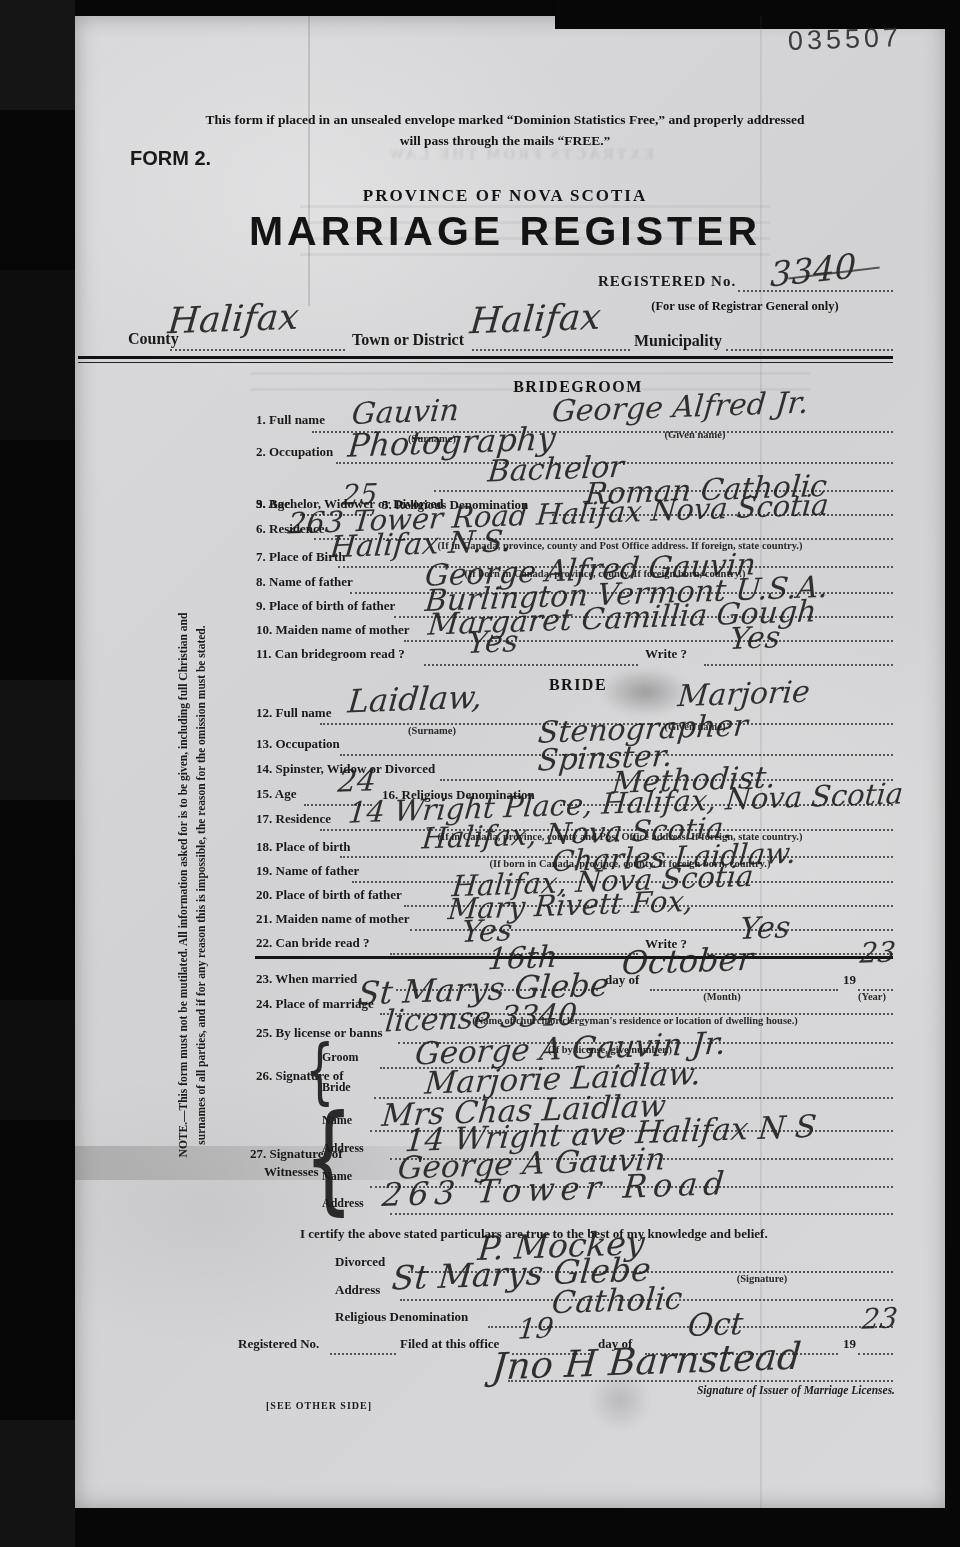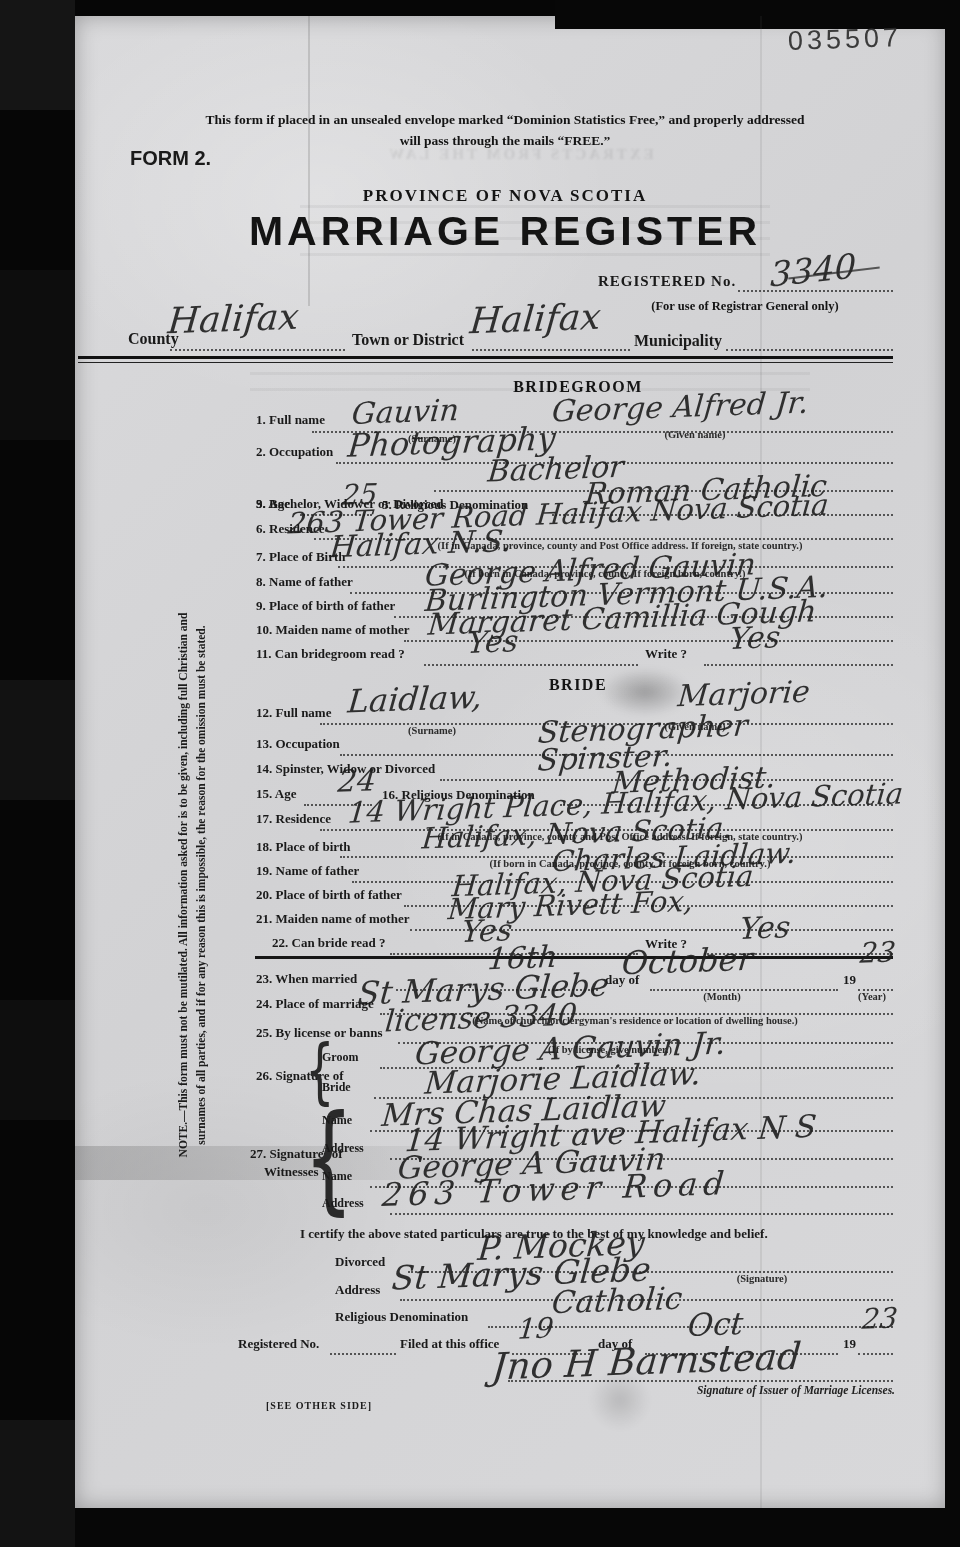--- a/index.html
+++ b/index.html
@@ -180,21 +180,21 @@
   <div class="hw" style="left:552px;top:840px;font-size:29px;">Charles Laidlaw.</div>
 
   <div class="lbl" style="left:256px;top:887px;">20. Place of birth of father</div>
   <div class="dl" style="left:404px;top:905px;width:489px;"></div>
   <div class="hw" style="left:452px;top:864px;font-size:29px;">Halifax, Nova Scotia</div>
 
   <div class="lbl" style="left:256px;top:911px;">21. Maiden name of mother</div>
   <div class="dl" style="left:410px;top:929px;width:483px;"></div>
   <div class="hw" style="left:448px;top:888px;font-size:29px;">Mary Rivett Fox,</div>
 
-  <div class="lbl" style="left:272px;top:935px;">22. Can bride read ?</div>
+  <div class="lbl" style="left:256px;top:935px;">22. Can bride read ?</div>
   <div class="dl" style="left:390px;top:953px;width:248px;"></div>
   <div class="hw" style="left:462px;top:913px;font-size:30px;">Yes</div>
   <div class="lbl" style="left:645px;top:936px;">Write ?</div>
   <div class="dl" style="left:704px;top:953px;width:189px;"></div>
   <div class="hw" style="left:740px;top:910px;font-size:30px;">Yes</div>
 
   <div style="position:absolute;left:255px;top:956px;width:638px;border-top:3px solid #161616;"></div>
 
   <div class="lbl" style="left:256px;top:971px;">23. When married</div>
   <div class="dl" style="left:396px;top:989px;width:202px;"></div>

